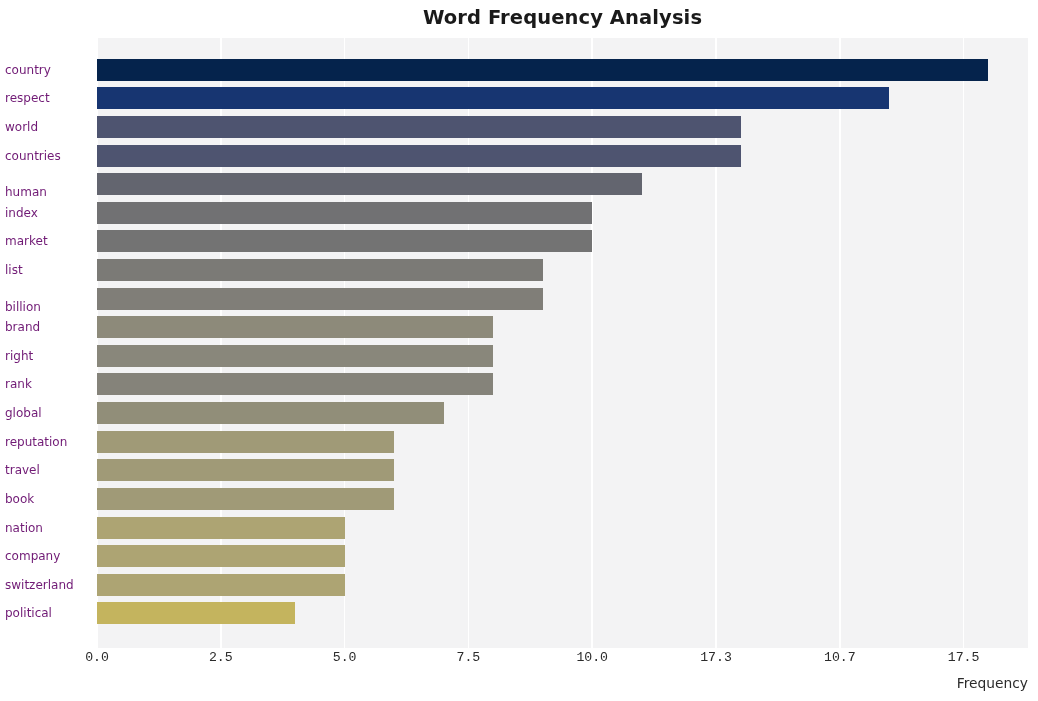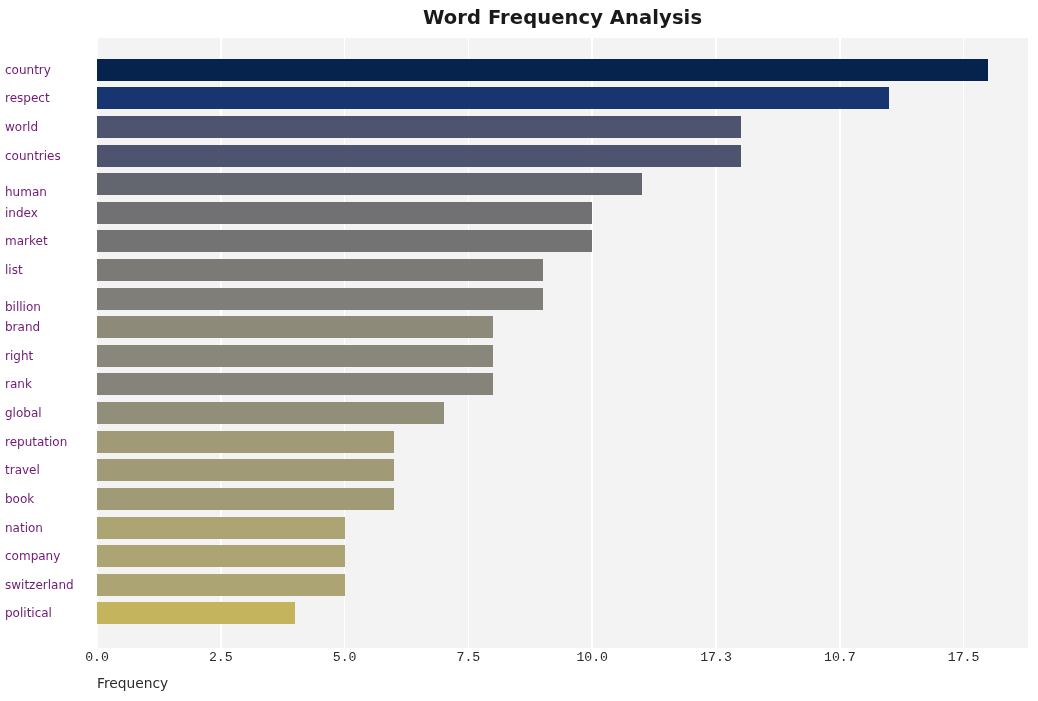--- a/index.html
+++ b/index.html
@@ -90,21 +90,21 @@
     color: #2b2b2b;
     line-height: 16px;
     font-family: Liberation Mono, monospace;
   }
   
   #xlabel {
     position: absolute;
     left: 97px;
     top: 674px;
     width: 931px;
-    text-align: left;
+    text-align: right;
     font-size: 13.8px;
     color: #2b2b2b;
     line-height: 18px;
   }
 </style>
 </head>
 <body>
 
 <div id="figure">
 

